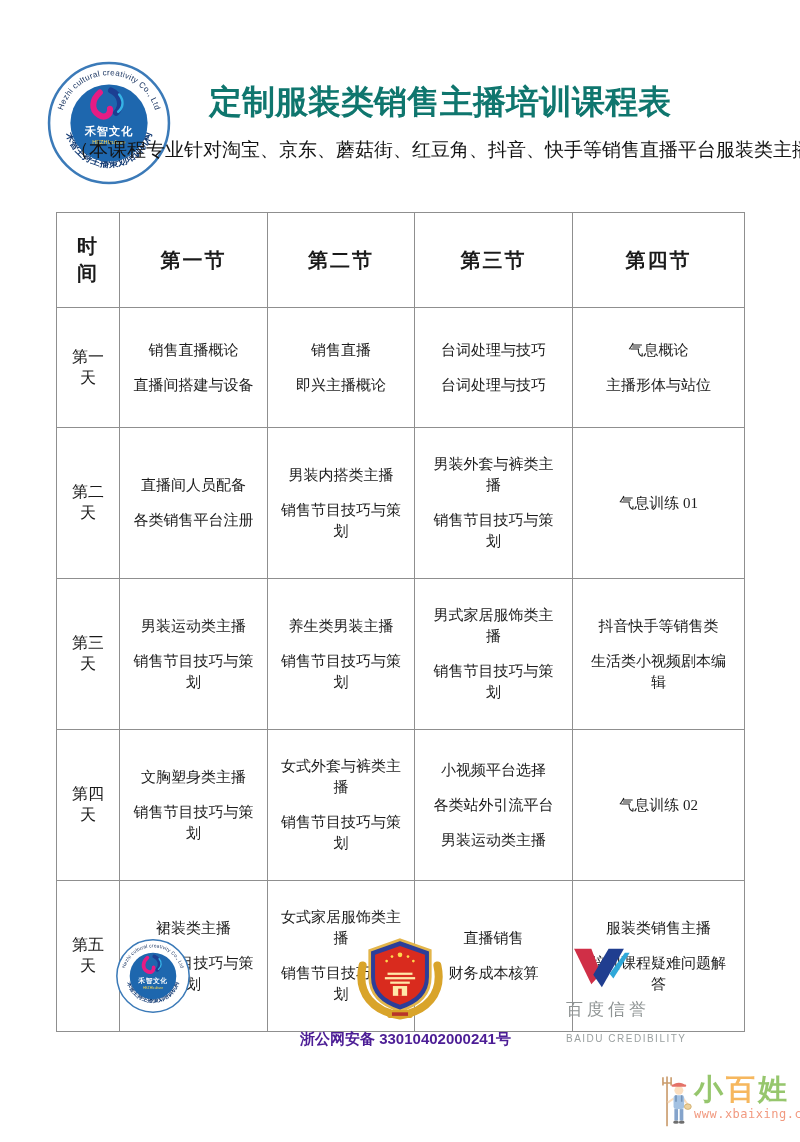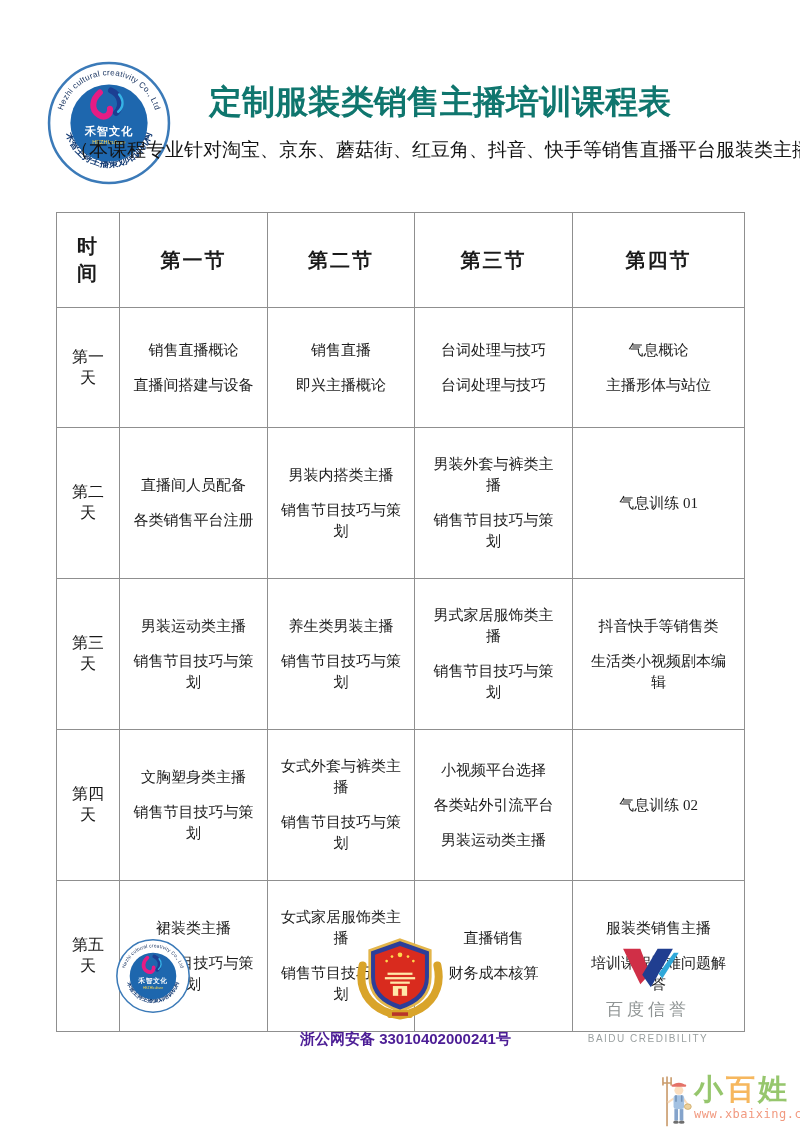--- a/index.html
+++ b/index.html
@@ -37,21 +37,21 @@
   tr.rh-5{height:102px;}
   
   .f-left{position:absolute;left:48px;top:938px;width:210px;text-align:center;}
   .logo-footer{width:76px;height:76px;display:inline-block;}
   .icp{margin-top:10px;font-family:"Liberation Sans","DejaVu Sans",sans-serif;
        font-size:14px;font-weight:600;color:#333;white-space:nowrap;}
   .f-mid{position:absolute;left:300px;top:934px;width:200px;text-align:center;}
   .police-svg{width:98px;height:88px;display:inline-block;}
   .police-text{margin-top:4px;font-family:"Liberation Sans","DejaVu Sans",sans-serif;
        font-size:15px;font-weight:700;color:#4c1d95;white-space:nowrap;}
-  .f-right{position:absolute;left:566px;top:944px;width:164px;text-align:center;
+  .f-right{position:absolute;left:566px;top:944px;width:164px;
        font-family:"Liberation Sans","DejaVu Sans",sans-serif;}
   .baidu-svg{width:66px;height:46px;display:inline-block;}
   .baidu-name{margin-top:4px;font-size:17px;color:#8f9494;letter-spacing:4px;white-space:nowrap;}
   .baidu-sub{margin-top:12px;font-size:10px;color:#9aa0a0;letter-spacing:1.5px;white-space:nowrap;}
   .baidu-cert{margin-top:6px;font-size:17px;font-weight:700;color:#101010;letter-spacing:3px;white-space:nowrap;}
   
   .watermark{position:absolute;left:660px;top:1074px;width:136px;}
   .wm-row{display:flex;align-items:flex-start;}
   .mascot{width:32px;height:62px;opacity:.85;flex:0 0 auto;}
   .wm-right{margin-left:2px;}

